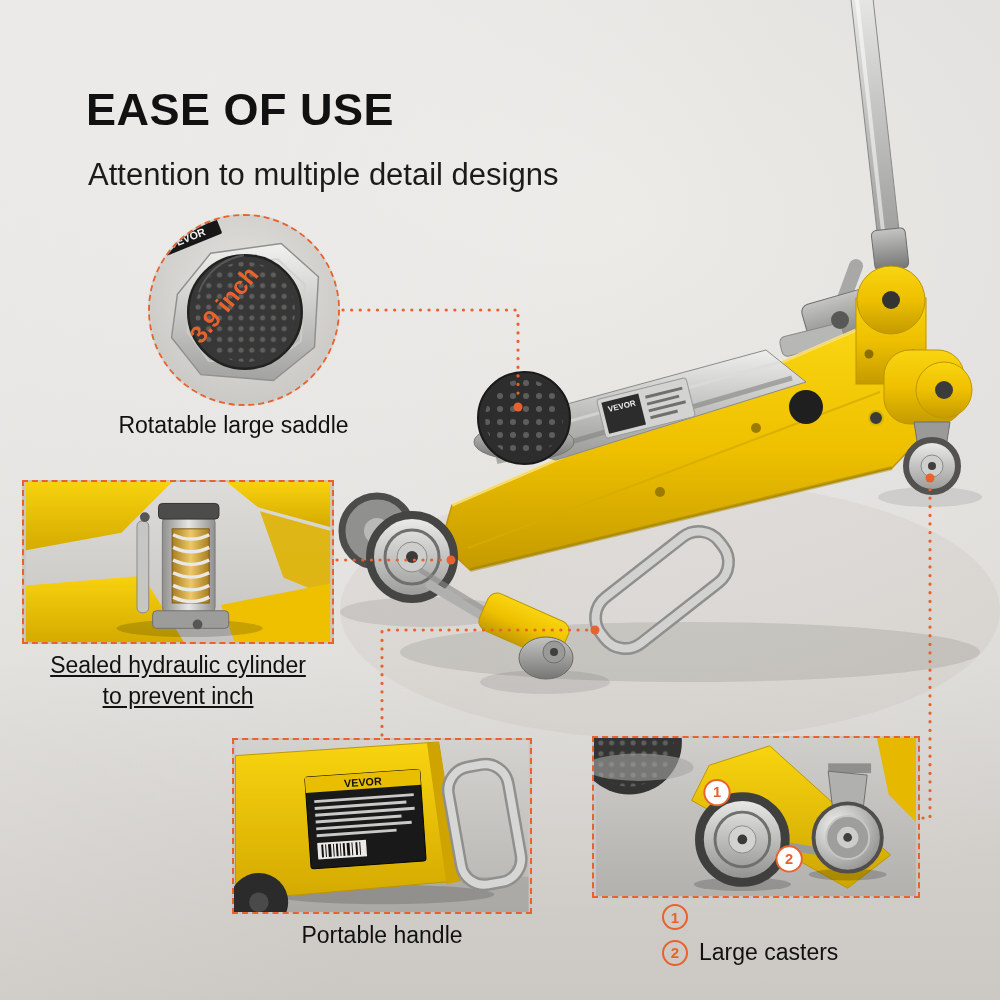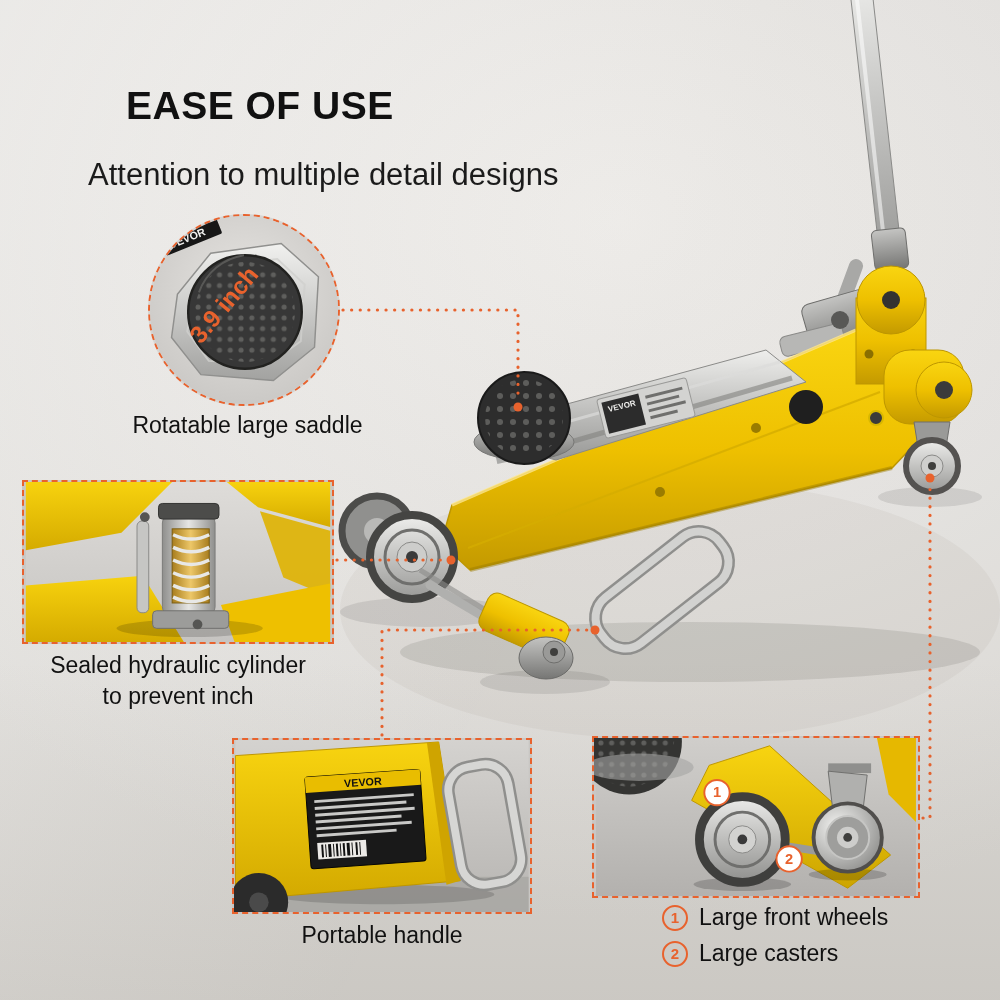--- a/index.html
+++ b/index.html
@@ -15,21 +15,21 @@
   }
   .floor-shade {
     position:absolute; left:0; right:0; bottom:0; height:340px;
     background:linear-gradient(180deg, rgba(0,0,0,0) 0%, rgba(120,112,100,0.14) 100%);
     pointer-events:none;
   }
   .full { position:absolute; inset:0; width:100%; height:100%; }
 
   .title {
     position:absolute; left:86px; top:84px;
-    font-size:39px; font-weight:800; letter-spacing:0.5px; color:var(--ink);margin-left:40px;
+    font-size:45px; font-weight:800; letter-spacing:0.5px; color:var(--ink);
   }
   .subtitle {
     position:absolute; left:88px; top:157px;
     font-size:31px; font-weight:400; color:#1b1b1b;
   }
 
   .callout-circle {
     position:absolute; left:148px; top:214px; width:192px; height:192px;
     border:2px dashed var(--accent); border-radius:50%;
     overflow:hidden; background:#d6d4d1;
@@ -39,22 +39,22 @@
   .box {
     position:absolute; border:2px dashed var(--accent);
     overflow:hidden; background:#c9c7c4;
   }
   .box svg { display:block; width:100%; height:100%; }
   .box-cyl    { left:22px;  top:480px; width:312px; height:164px; }
   .box-handle { left:232px; top:738px; width:300px; height:176px; }
   .box-wheels { left:592px; top:736px; width:328px; height:162px; }
 
   .caption { position:absolute; font-size:23px; font-weight:500; color:var(--ink); }
-  .cap-saddle { left:55px;  top:412px; width:385px; text-align:center; }
-  .cap-cyl    { left:20px;  top:650px; width:316px; text-align:center; line-height:1.35; }
+  .cap-saddle { left:41px;  top:412px; width:385px; text-align:center; }
+  .cap-cyl    { left:20px;  top:650px; width:316px; text-align:center; line-height:1.35;text-decoration:underline; }
   .cap-handle { left:230px; top:922px; width:304px; text-align:center; }
 
   .wheel-captions {
     position:absolute; left:662px; top:904px;
     display:flex; flex-direction:column; gap:9px;
   }
   .wheel-row { display:flex; align-items:center; gap:11px; font-size:23px; font-weight:500; color:var(--ink); }
   .badge-num {
     width:26px; height:26px; flex:0 0 26px;
     border:2px solid var(--accent); border-radius:50%;
@@ -397,21 +397,20 @@
       <g>
         <circle cx="198" cy="124" r="13" class="mk"></circle>
         <text x="198" y="129" text-anchor="middle" font-size="15" class="mkt">2</text>
       </g>
     </svg>
   </div>
 
   <div class="wheel-captions">
     <div class="wheel-row">
       <span class="badge-num">1</span>
-      <span>Large front wheels</span>
     </div>
     <div class="wheel-row">
       <span class="badge-num">2</span>
       <span>Large casters</span>
     </div>
   </div>
 
 </div>
 
 </body></html>

